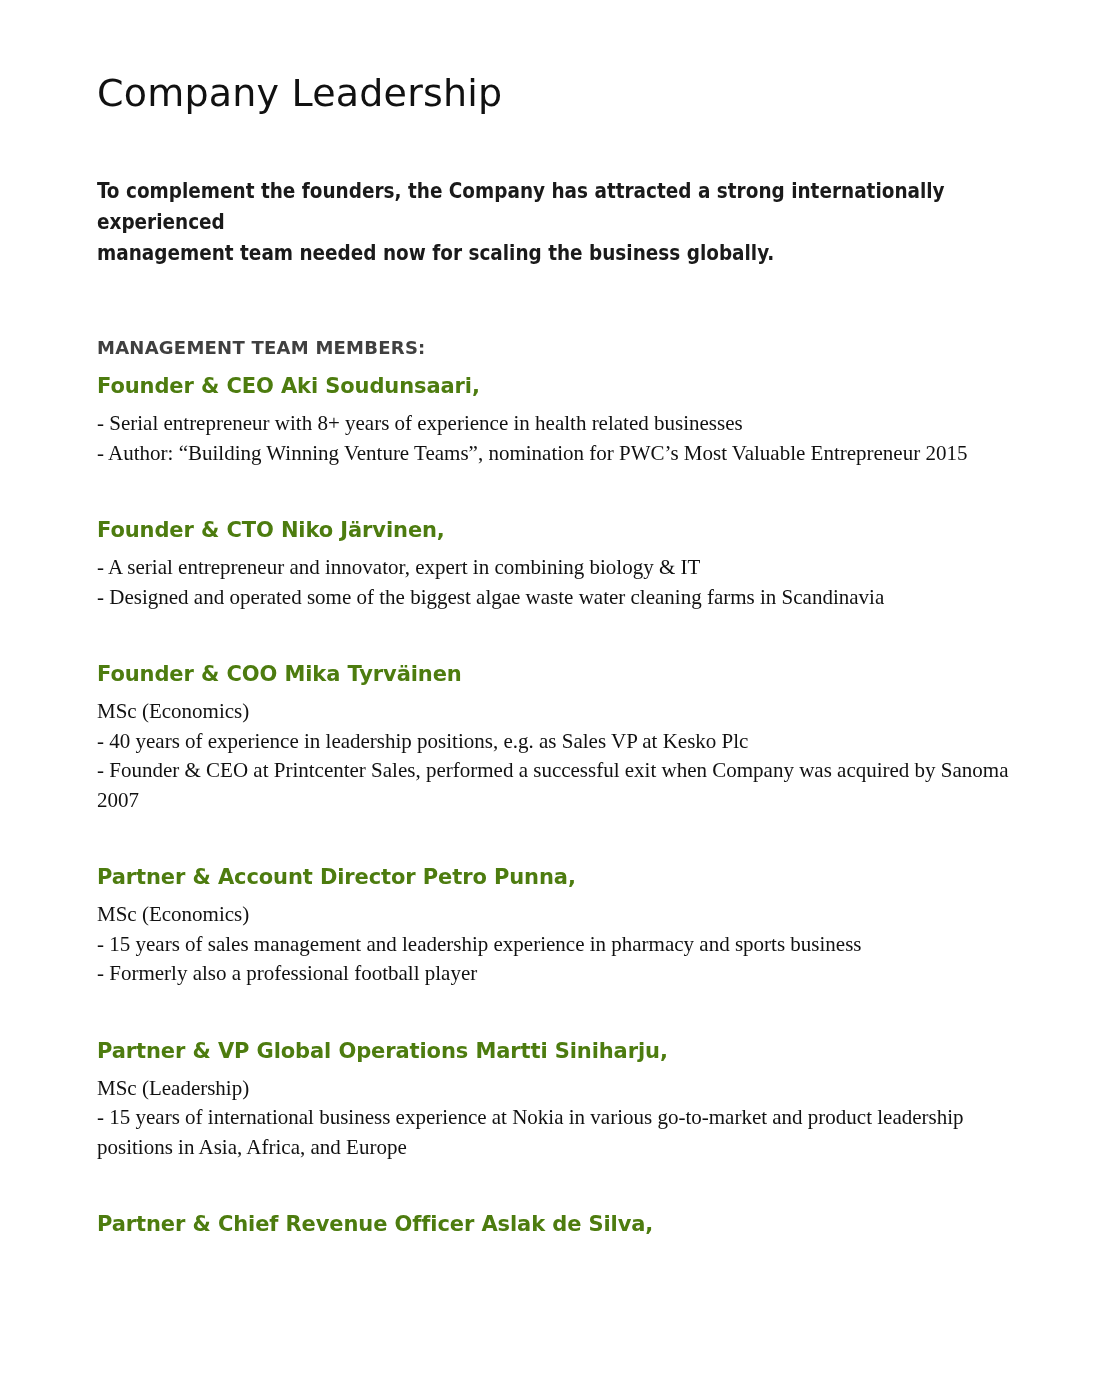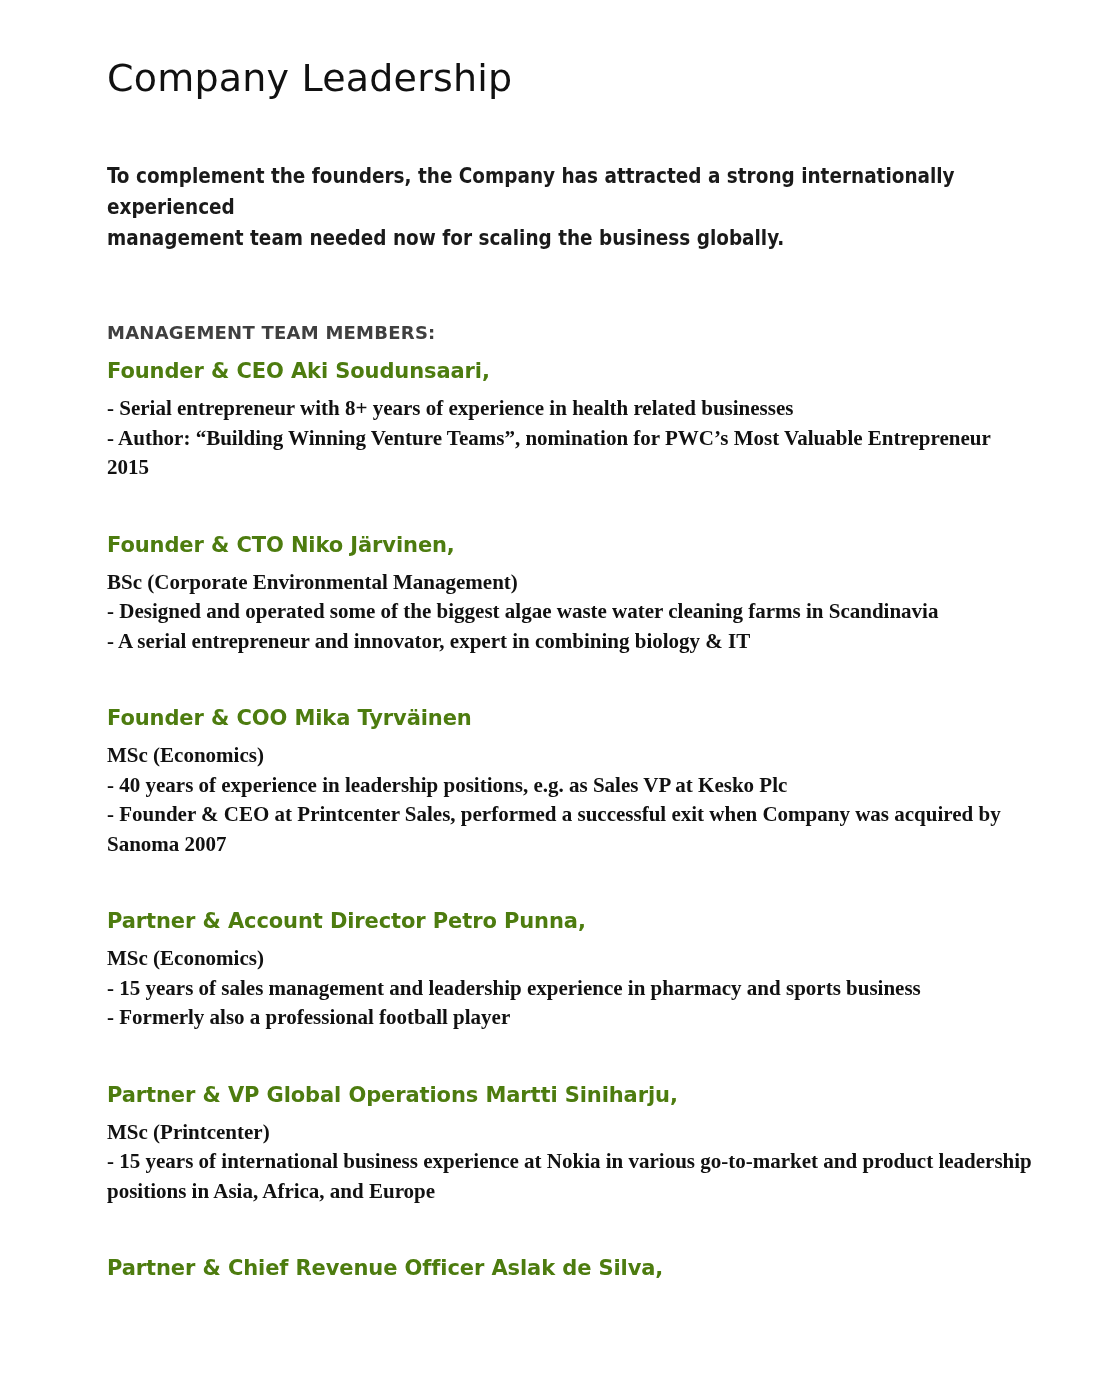--- a/index.html
+++ b/index.html
@@ -18,23 +18,22 @@
     position: relative;
     width: 1104px;
     height: 1384px;
     background: #ffffff;
     box-sizing: border-box;
     padding: 0;
   }
   .content {
     position: absolute;
     left: 97px;
-    top: 0;
+    top: 15px;
     width: 930px;
-    margin-left: 10px;
   }
 
   
   .doc-title {
     font-family: "DejaVu Sans", sans-serif;
     font-weight: 400;
     font-size: 38px;
     line-height: 44px;
     letter-spacing: 0.2px;
     color: #111111;
@@ -96,21 +95,20 @@
     font-family: "Liberation Serif", "DejaVu Serif", serif;
     font-size: 21px;
     line-height: 29.5px;
     color: #111111;
     margin: 0;
     padding-top: 8px;
   }
   .member-lines p {
     margin: 0;
     padding: 0;
-    font-weight: bold;
   }
 </style>
 </head>
 <body style="background: rgb(255, 255, 255);">
 
 <div class="page">
   <div class="content">
 
     <h1 class="doc-title">Company Leadership</h1>
 
@@ -125,23 +123,22 @@
         <li class="member">
           <h3 class="member-heading">Founder &amp; CEO Aki Soudunsaari,</h3>
           <div class="member-lines">
             <p>- Serial entrepreneur with 8+ years of experience in health related businesses</p>
             <p>- Author: “Building Winning Venture Teams”, nomination for PWC’s Most Valuable Entrepreneur 2015</p>
           </div>
         </li>
         <li class="member">
           <h3 class="member-heading">Founder &amp; CTO Niko Järvinen,</h3>
           <div class="member-lines">
-            <p>BSc (Corporate Environmental Management)</p>
+            <p>- A serial entrepreneur and innovator, expert in combining biology &amp; IT</p>
             <p>- Designed and operated some of the biggest algae waste water cleaning farms in Scandinavia</p>
-            <p>- A serial entrepreneur and innovator, expert in combining biology &amp; IT</p>
           </div>
         </li>
         <li class="member">
           <h3 class="member-heading">Founder &amp; COO Mika Tyrväinen</h3>
           <div class="member-lines">
             <p>MSc (Economics)</p>
             <p>- 40 years of experience in leadership positions, e.g. as Sales VP at Kesko Plc</p>
             <p>- Founder &amp; CEO at Printcenter Sales, performed a successful exit when Company was acquired by Sanoma 2007</p>
           </div>
         </li>
@@ -149,21 +146,21 @@
           <h3 class="member-heading">Partner &amp; Account Director Petro Punna,</h3>
           <div class="member-lines">
             <p>MSc (Economics)</p>
             <p>- 15 years of sales management and leadership experience in pharmacy and sports business</p>
             <p>- Formerly also a professional football player</p>
           </div>
         </li>
         <li class="member">
           <h3 class="member-heading">Partner &amp; VP Global Operations Martti Siniharju,</h3>
           <div class="member-lines">
-            <p>MSc (Printcenter)</p>
+            <p>MSc (Leadership)</p>
             <p>- 15 years of international business experience at Nokia in various go-to-market and product leadership positions in Asia, Africa, and Europe</p>
           </div>
         </li>
         <li class="member">
           <h3 class="member-heading">Partner &amp; Chief Revenue Officer Aslak de Silva,</h3>
         </li>
       </ul>
 
   </div>
 </div>

